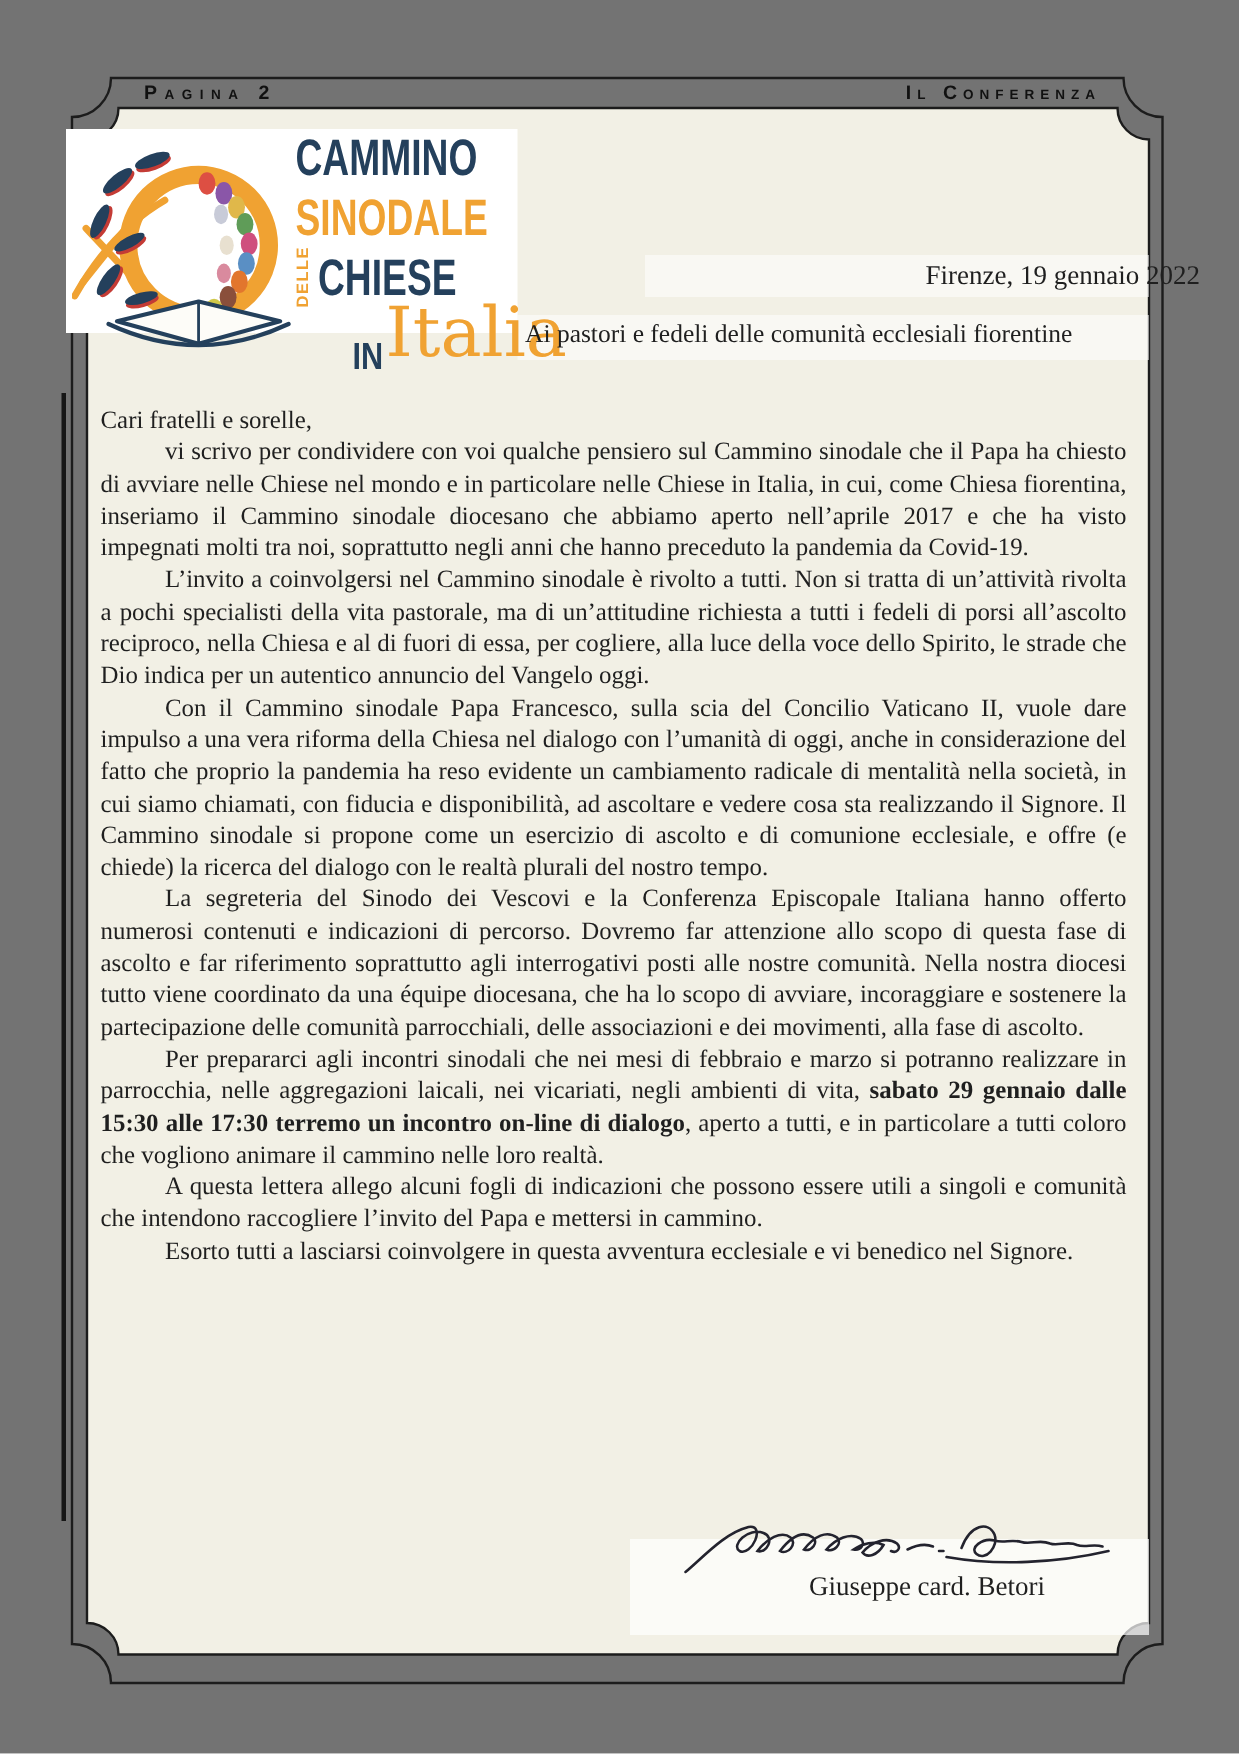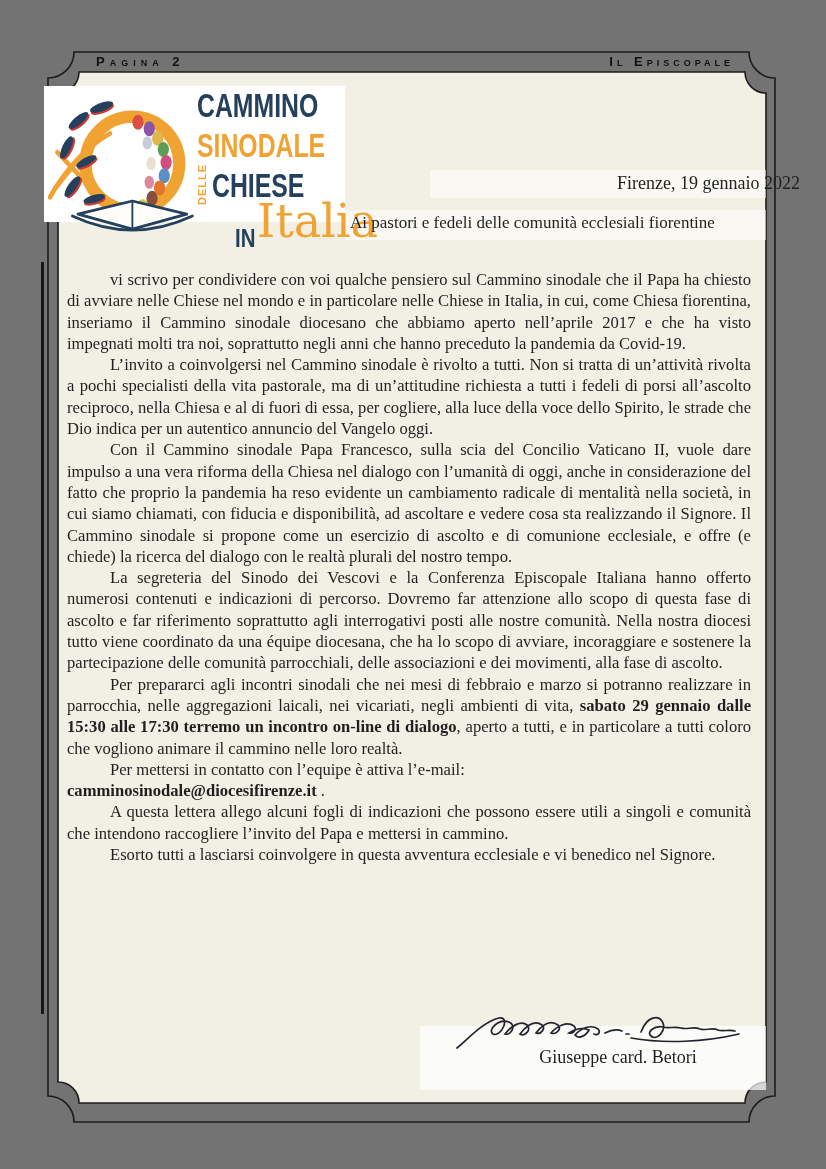--- a/index.html
+++ b/index.html
@@ -57,21 +57,21 @@
 <body>
 
 <div class="canvas">
 
   <svg class="frames" width="826" height="1169" viewBox="0 0 826 1169">
     <path d="M79,72 H745 A21,21 0 0 0 766,93 V1082 A21,21 0 0 0 745,1103 H79 A21,21 0 0 0 58,1082 V93 A21,21 0 0 0 79,72 Z" fill="#f2f0e5" stroke="#1c1c1c" stroke-width="1.6"></path>
     <path d="M74,52 H749 A26,26 0 0 0 775,78 V1096 A26,26 0 0 0 749,1122 H74 A26,26 0 0 0 48,1096 V78 A26,26 0 0 0 74,52 Z" fill="none" stroke="#1c1c1c" stroke-width="1.6"></path>
   </svg>
 
   <div class="hdr hdr-left">Pagina 2</div>
-  <div class="hdr hdr-right">Il Episcopale</div>
+  <div class="hdr hdr-right">Il Conferenza</div>
 
   <div class="scan-edge"></div>
   <div class="patch" style="left:430px;top:170px;width:336px;height:28px;"></div>
   <div class="patch" style="left:345px;top:210px;width:421px;height:30px;"></div>
 
   <div class="logo-box">
     <svg width="150" height="166" viewBox="0 0 160 160">
 
       <path d="M2,108 Q28,62 66,40" stroke="#f0a232" stroke-width="5" fill="none" stroke-linecap="round"></path>
       <path d="M10,60 L42,94 M40,58 L8,98" stroke="#f0a232" stroke-width="5" stroke-linecap="round"></path>
@@ -137,26 +137,26 @@
         <span class="inw">IN</span>
         <span class="italia">Italia</span>
       </div>
     </div>
   </div>
 
   <div class="date-line">Firenze, 19 gennaio 2022</div>
   <div class="recipient">Ai pastori e fedeli delle comunità ecclesiali fiorentine</div>
 
   <div class="body-col">
+      <p class=""><span>Cari fratelli e sorelle,</span></p>
       <p class="indent"><span>vi scrivo per condividere con voi qualche pensiero sul Cammino sinodale che il Papa ha chiesto di avviare nelle Chiese nel mondo e in particolare nelle Chiese in Italia, in cui, come Chiesa fiorentina, inseriamo il Cammino sinodale diocesano che abbiamo aperto nell’aprile 2017 e che ha visto impegnati molti tra noi, soprattutto negli anni che hanno preceduto la pandemia da Covid-19.</span></p>
       <p class="indent"><span>L’invito a coinvolgersi nel Cammino sinodale è rivolto a tutti. Non si tratta di un’attività rivolta a pochi specialisti della vita pastorale, ma di un’attitudine richiesta a tutti i fedeli di porsi all’ascolto reciproco, nella Chiesa e al di fuori di essa, per cogliere, alla luce della voce dello Spirito, le strade che Dio indica per un autentico annuncio del Vangelo oggi.</span></p>
       <p class="indent"><span>Con il Cammino sinodale Papa Francesco, sulla scia del Concilio Vaticano II, vuole dare impulso a una vera riforma della Chiesa nel dialogo con l’umanità di oggi, anche in considerazione del fatto che proprio la pandemia ha reso evidente un cambiamento radicale di mentalità nella società, in cui siamo chiamati, con fiducia e disponibilità, ad ascoltare e vedere cosa sta realizzando il Signore. Il Cammino sinodale si propone come un esercizio di ascolto e di comunione ecclesiale, e offre (e chiede) la ricerca del dialogo con le realtà plurali del nostro tempo.</span></p>
       <p class="indent"><span>La segreteria del Sinodo dei Vescovi e la Conferenza Episcopale Italiana hanno offerto numerosi contenuti e indicazioni di percorso. Dovremo far attenzione allo scopo di questa fase di ascolto e far riferimento soprattutto agli interrogativi posti alle nostre comunità. Nella nostra diocesi tutto viene coordinato da una équipe diocesana, che ha lo scopo di avviare, incoraggiare e sostenere la partecipazione delle comunità parrocchiali, delle associazioni e dei movimenti, alla fase di ascolto.</span></p>
       <p class="indent"><span>Per prepararci agli incontri sinodali che nei mesi di febbraio e marzo si potranno realizzare in parrocchia, nelle aggregazioni laicali, nei vicariati, negli ambienti di vita, </span><span class="b">sabato 29 gennaio dalle 15:30 alle 17:30 terremo un incontro on-line di dialogo</span><span>, aperto a tutti, e in particolare a tutti coloro che vogliono animare il cammino nelle loro realtà.</span></p>
-      <p class="indent left"><span>Per mettersi in contatto con l’equipe è attiva l’e-mail:</span><br><span class="b">camminosinodale@diocesifirenze.it</span><span> .</span></p>
       <p class="indent"><span>A questa lettera allego alcuni fogli di indicazioni che possono essere utili a singoli e comunità che intendono raccogliere l’invito del Papa e mettersi in cammino.</span></p>
       <p class="indent"><span>Esorto tutti a lasciarsi coinvolgere in questa avventura ecclesiale e vi benedico nel Signore.</span></p>
     </div>
 
   <div class="patch" style="left:420px;top:1026px;width:346px;height:64px;background:rgba(255,255,255,0.7);"></div>
   <svg class="sig-svg" width="310" height="48" viewBox="0 0 310 48">
     <g fill="none" stroke="#23232e" stroke-width="1.7" stroke-linecap="round">
       <path d="M2,44 C14,34 28,18 44,14 C56,12 46,34 38,30 C32,26 44,14 54,18 C62,21 56,32 50,30 C56,22 66,16 72,21 C77,25 70,33 65,30 C72,21 80,16 87,21 C91,24 86,31 81,29 C88,20 96,16 103,21 C107,25 101,31 96,29 C102,22 112,17 119,22 C122,25 119,30 114,29 C120,25 128,23 134,26 C130,33 123,35 120,31 C126,24 136,20 143,25 C146,28 143,32 139,30"></path>
       <path d="M150,29 C156,26 162,25 167,27 M171,30 L174,30"></path>
       <path d="M186,28 C192,12 204,10 208,19 C211,27 202,37 196,32 C191,28 200,21 208,23 C214,25 219,22 226,24 C232,26 238,22 245,25 C250,27 257,23 263,26 C268,28 274,25 280,27"></path>

